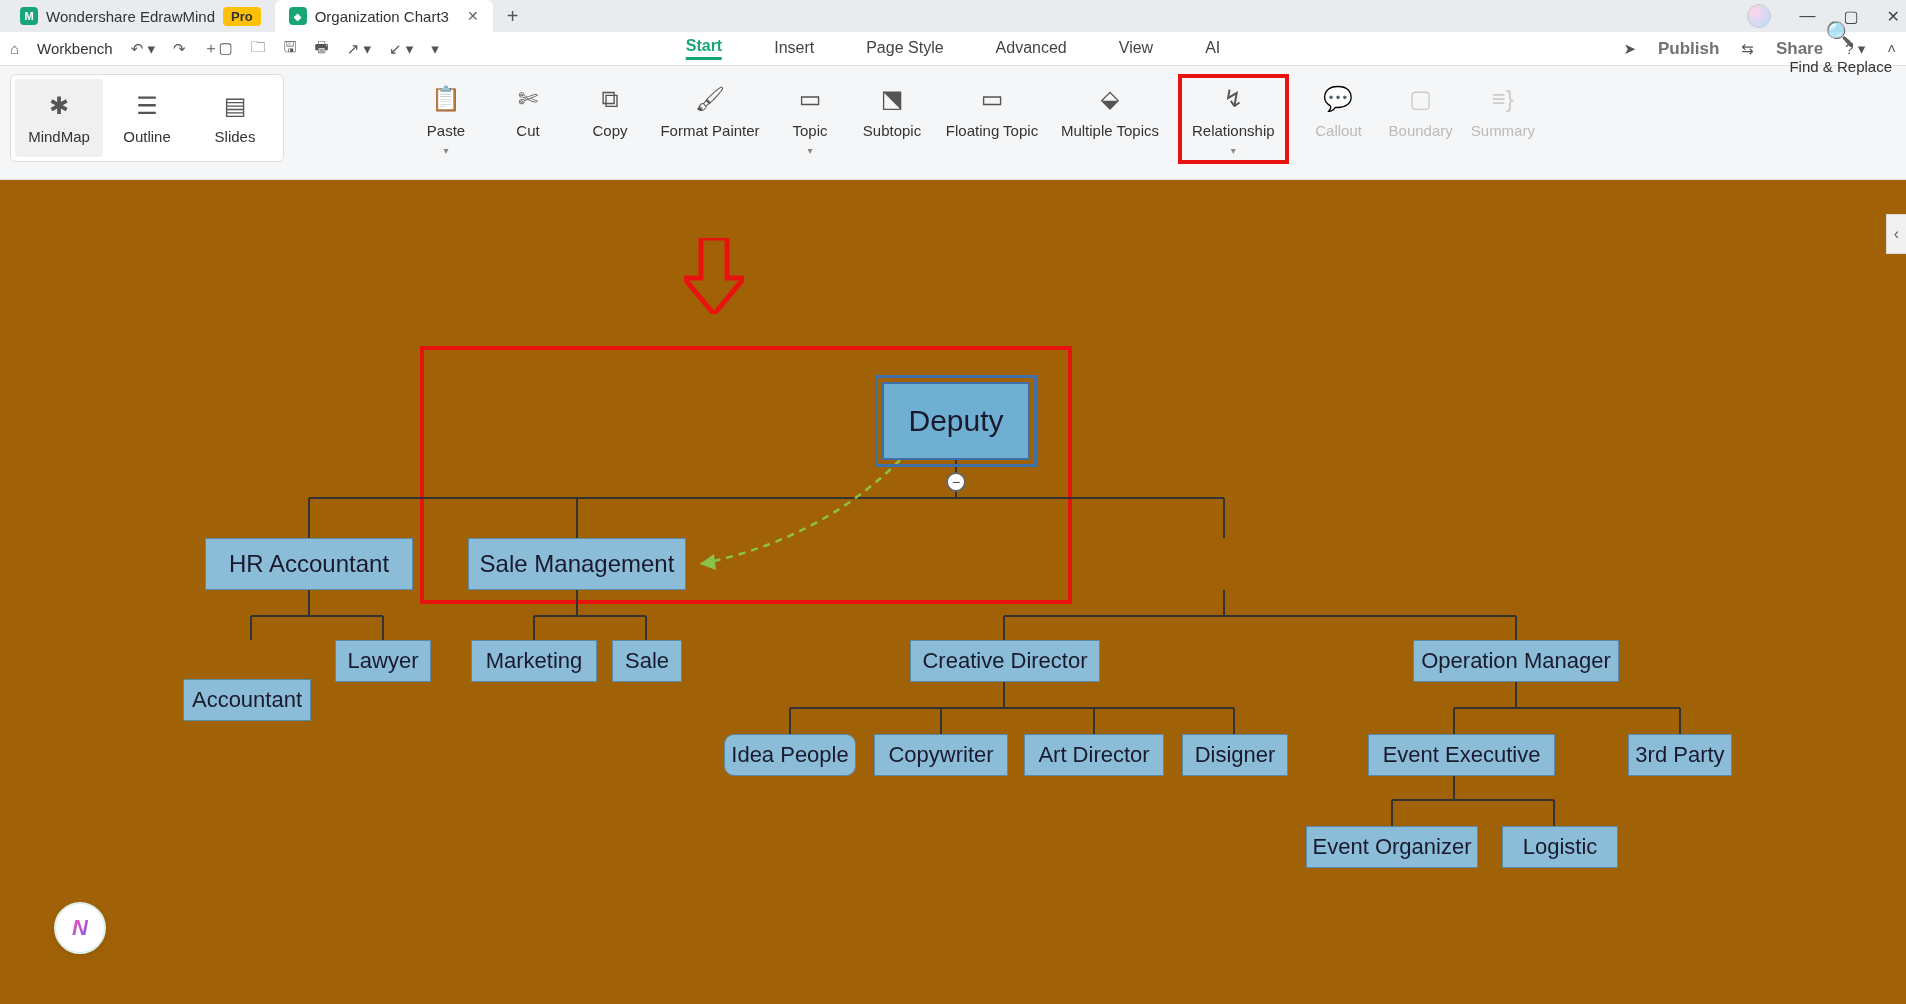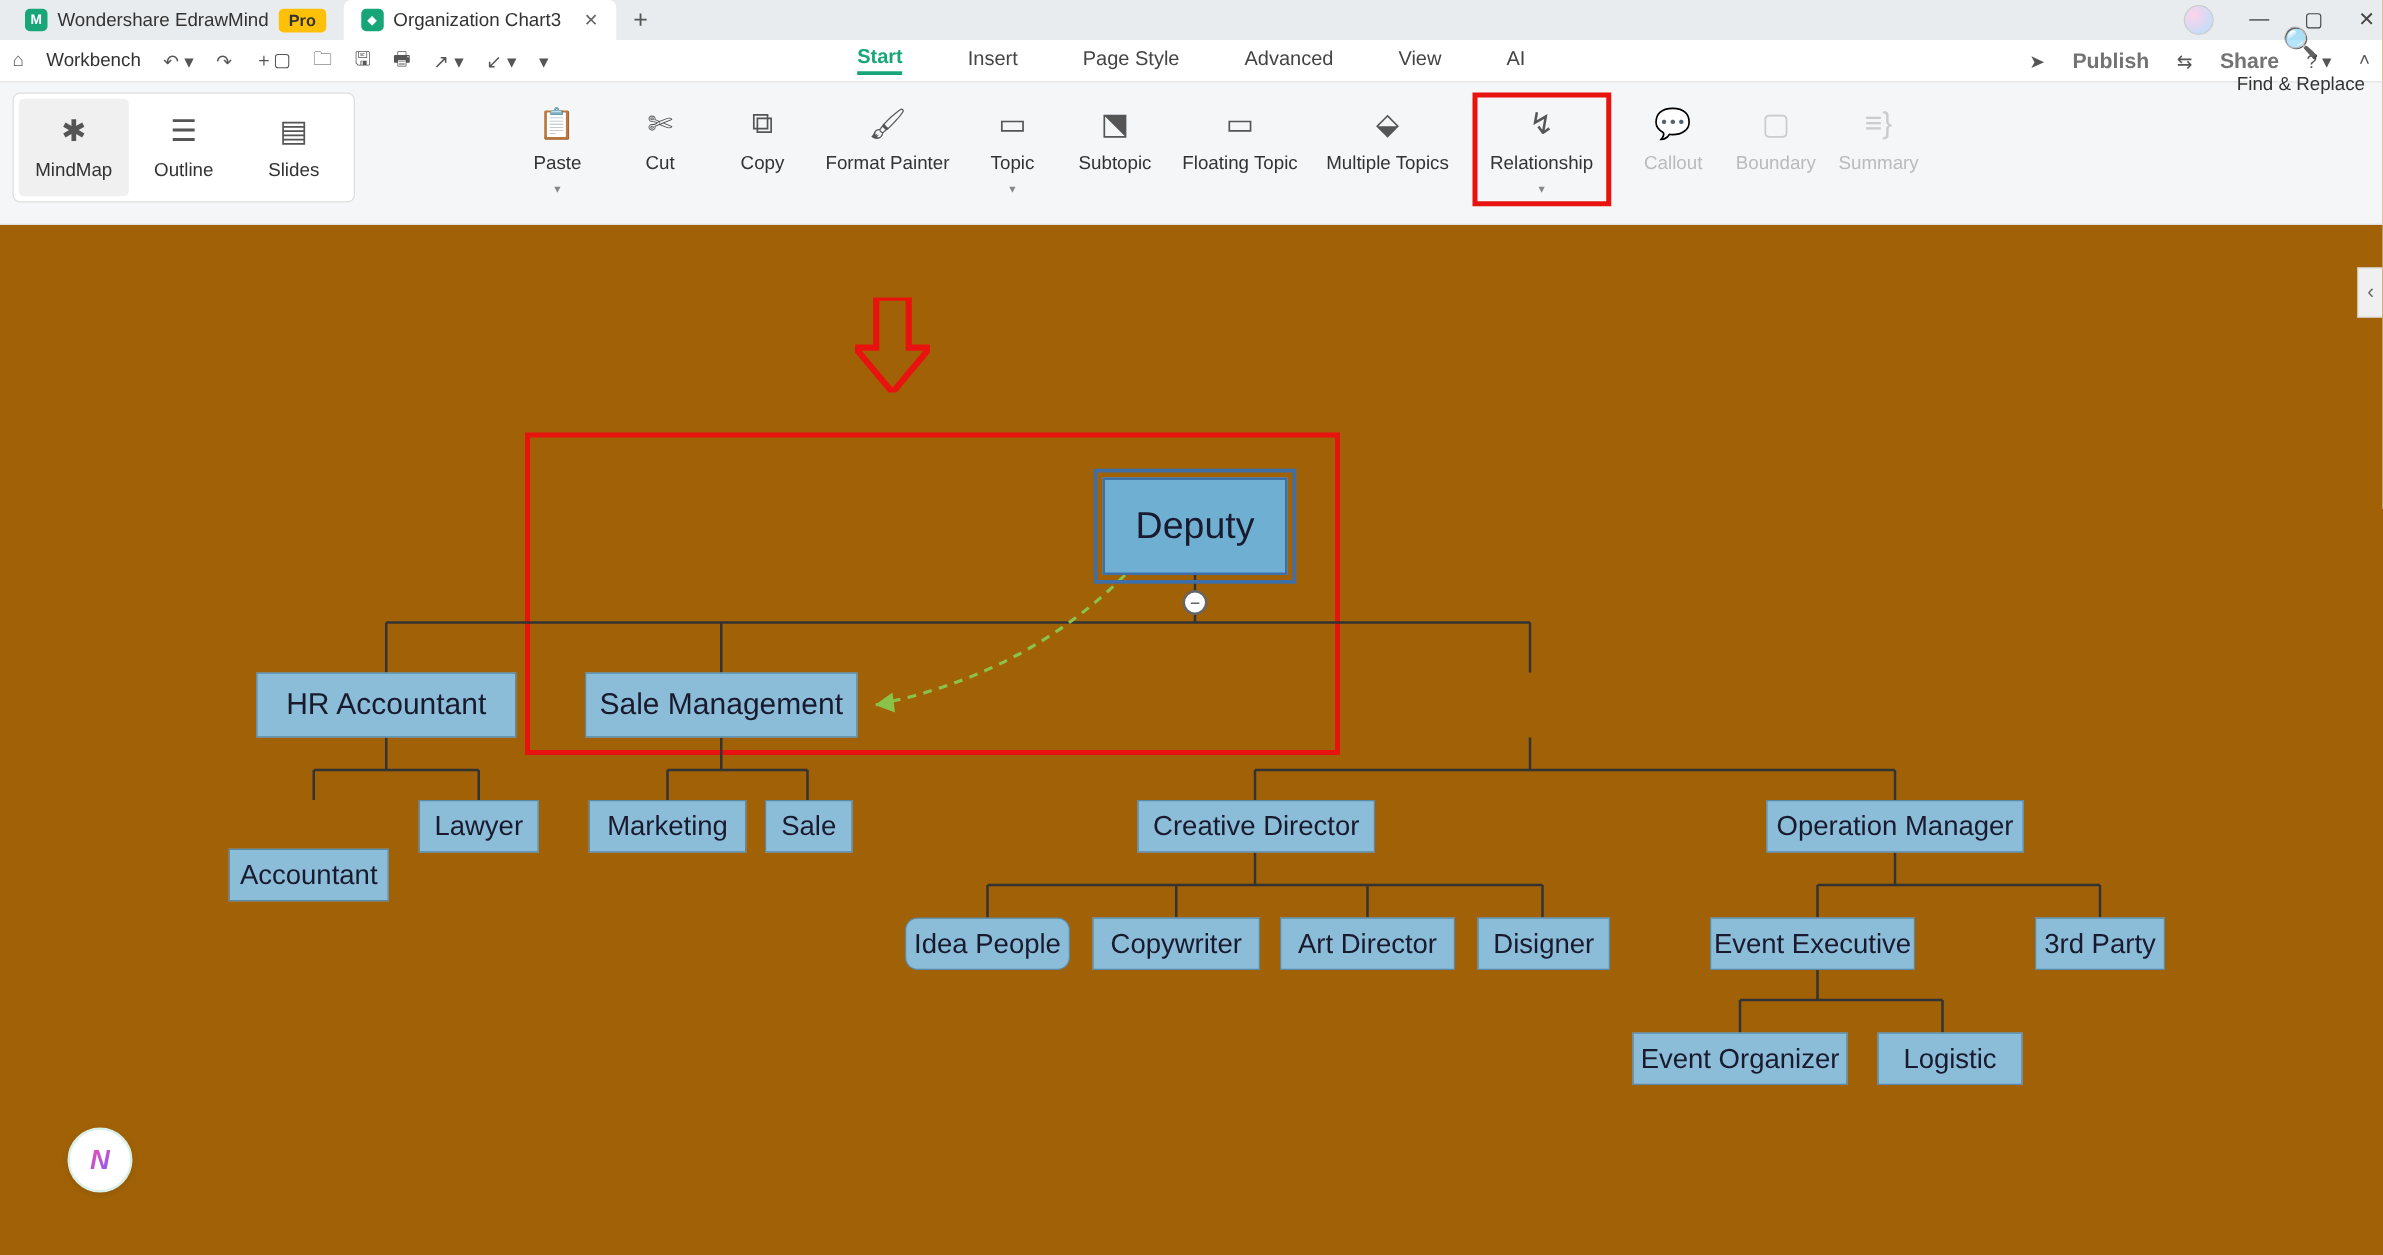--- a/index.html
+++ b/index.html
@@ -291,21 +291,21 @@
   <div class="node l3" style="left:874px; top:554px; width:134px;">
       <span>Copywriter</span>
     </div>
   <div class="node l3" style="left:1024px; top:554px; width:140px;">
       <span>Art Director</span>
     </div>
   <div class="node l3" style="left:1182px; top:554px; width:106px;">
       <span>Disigner</span>
     </div>
 
-  <div class="node l3" style="left:1368px; top:554px; width:164px;">
+  <div class="node l3" style="left:1368px; top:554px; width:187px;">
       <span>Event Executive</span>
     </div>
   <div class="node l3" style="left:1628px; top:554px; width:104px;">
       <span>3rd Party</span>
     </div>
 
   <div class="node l3" style="left:1306px; top:646px; width:172px;">
       <span>Event Organizer</span>
     </div>
   <div class="node l3" style="left:1502px; top:646px; width:116px;">

